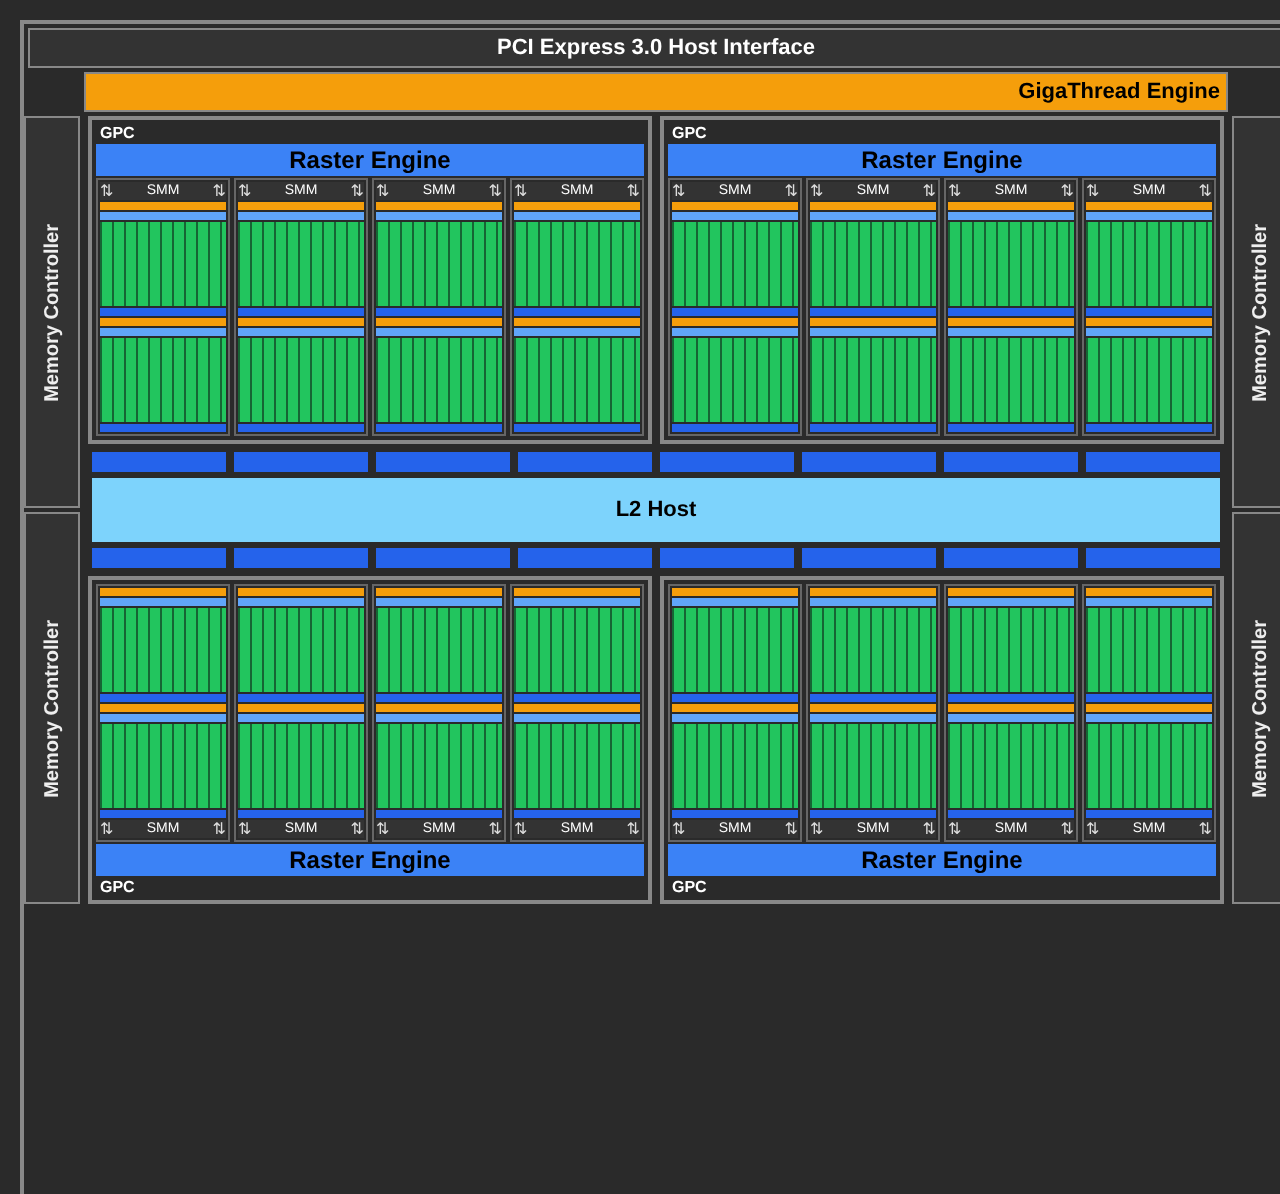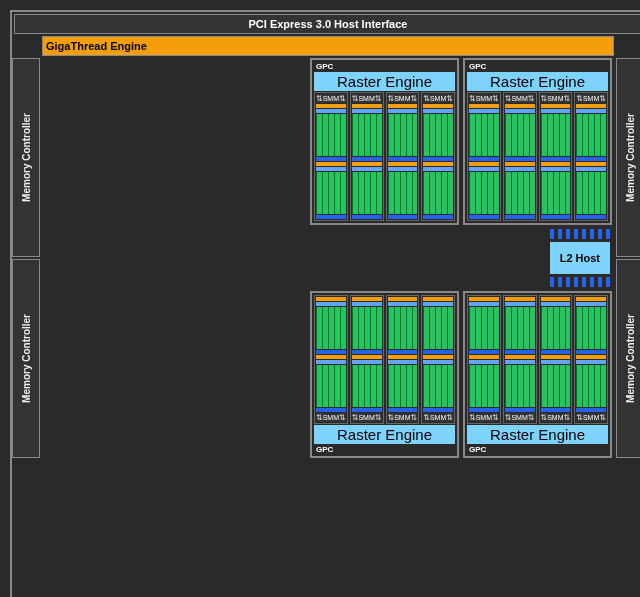--- a/index.html
+++ b/index.html
@@ -1,28 +1,28 @@
 <!DOCTYPE html>
 <html><head>
 <meta charset="utf-8">
 <style>
   * { box-sizing: border-box; margin: 0; padding: 0; }
   body { background: #2a2a2a; font-family: Arial, sans-serif; width: 640px; height: 597px; overflow: hidden; }
   .chip { border: 2px solid #888; background: #2a2a2a; width: 636px; height: 593px; margin: 10px; }
   .pci { background: #333; color: #fff; text-align: center; font-size: 11px; font-weight: bold; padding: 3px; border: 1px solid #888; margin: 2px; }
-  .giga { background: #f59e0b; color: #000; text-align: left; font-size: 11px; font-weight: bold; padding: 3px; border: 1px solid #888; margin: 2px 30px; }
+  .giga { background: #f59e0b; color: #000; text-align: right; font-size: 11px; font-weight: bold; padding: 3px; border: 1px solid #888; margin: 2px 30px; }
   .middle-wrap { display: flex; }
   .mcol { width: 28px; display: flex; flex-direction: column; gap: 2px; }
   .memctl { flex: 1; background: #333; border: 1px solid #888; display: flex; align-items: center; justify-content: center; }
   .memctl span { writing-mode: vertical-rl; transform: rotate(180deg); color: #eee; font-size: 10px; font-weight: bold; }
-  .center { flex: 1; display: flex; flex-direction: column; align-items: flex-end; }
+  .center { flex: 1; display: flex; flex-direction: column; }
   .gpc-row { display: flex; gap: 4px; padding: 0 4px; }
   .gpc { flex: 1; border: 2px solid #888; background: #2a2a2a; padding: 2px; }
   .gpc-lbl { color: #fff; font-size: 8px; font-weight: bold; padding: 0 2px; }
-  .raster { background: #7dd3fc; color: #000; text-align: center; font-size: 15px; font-weight: normal; padding: 1px; margin: 1px 0; }
+  .raster { background: #3b82f6; color: #000; text-align: center; font-size: 12px; font-weight: bold; padding: 1px; margin: 1px 0; }
   .smm-row { display: flex; gap: 2px; }
   .smm { flex: 1; border: 1px solid #666; background: #2a2a2a; padding: 1px; display: flex; flex-direction: column; gap: 1px; }
   .smm-lbl { color: #fff; font-size: 7px; text-align: center; background: #333; padding: 0; display: flex; align-items: center; justify-content: space-between; }
   .arrow { color: #ddd; font-size: 8px; }
   .block { display: flex; flex-direction: column; gap: 1px; }
   .warp { background: #f59e0b; height: 4px; }
   .reg { background: #60a5fa; height: 4px; }
   .cores { background: #22c55e; height: 42px; position: relative; }
   .cores::before { content: ""; position: absolute; inset: 2px; background-image: 
       repeating-linear-gradient(90deg, #15803d 0 4px, transparent 4px 6px),

